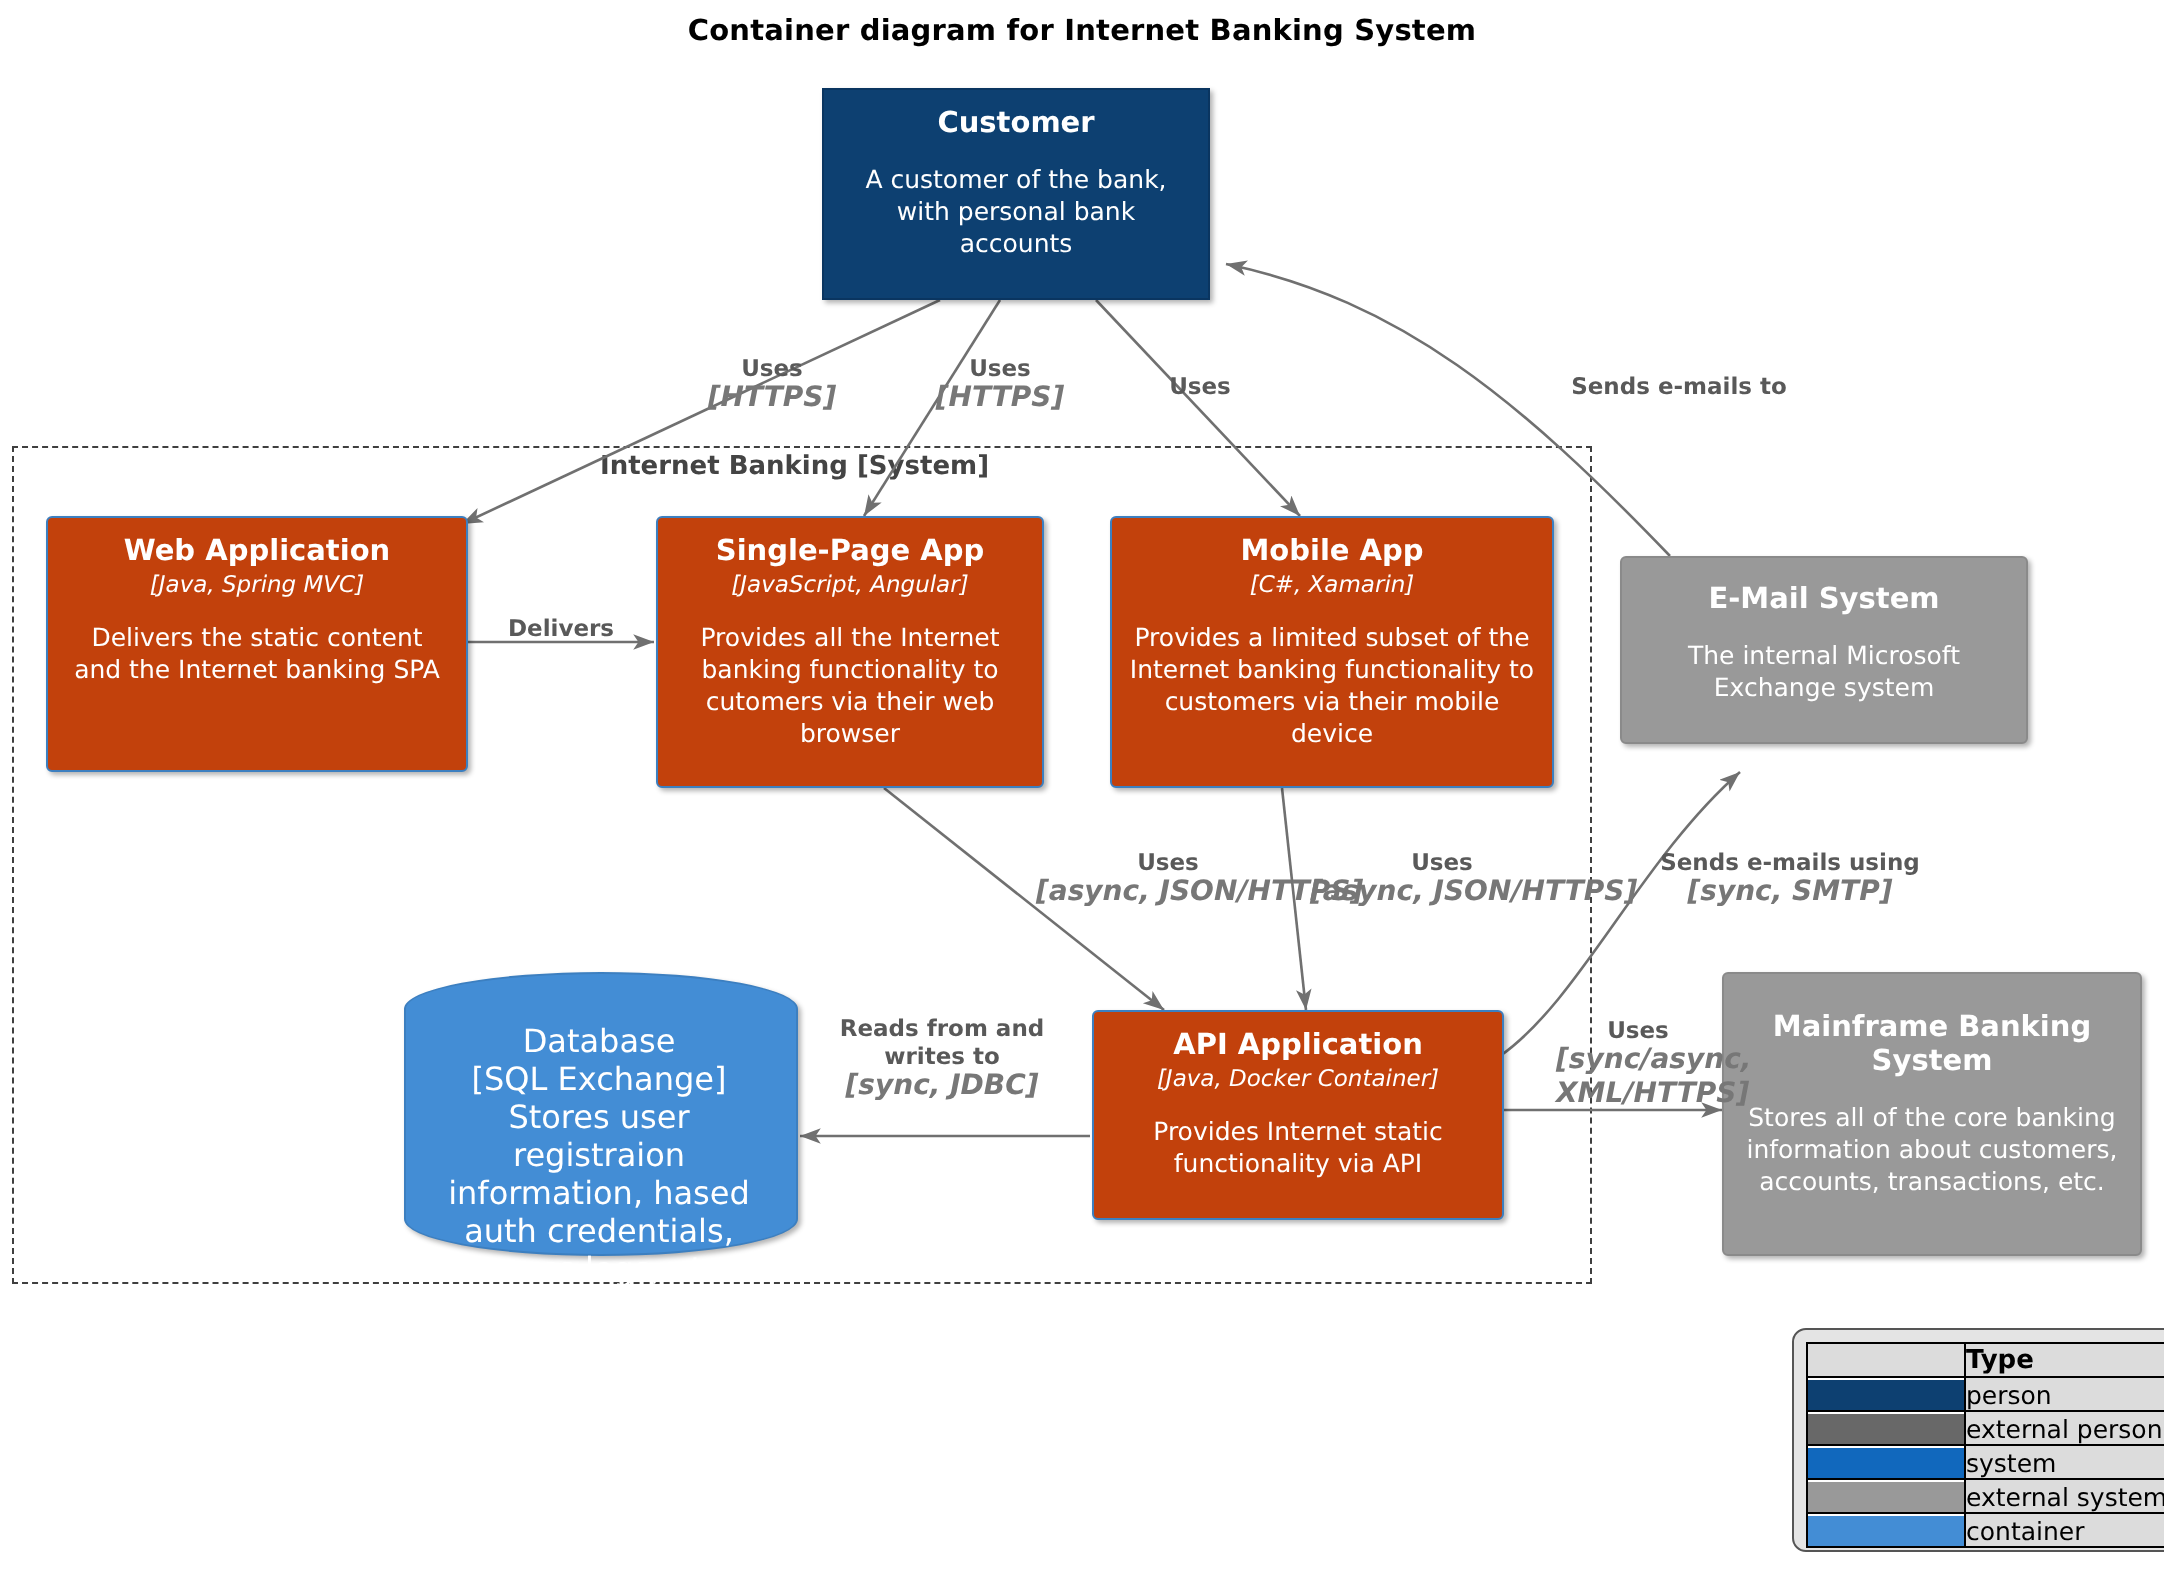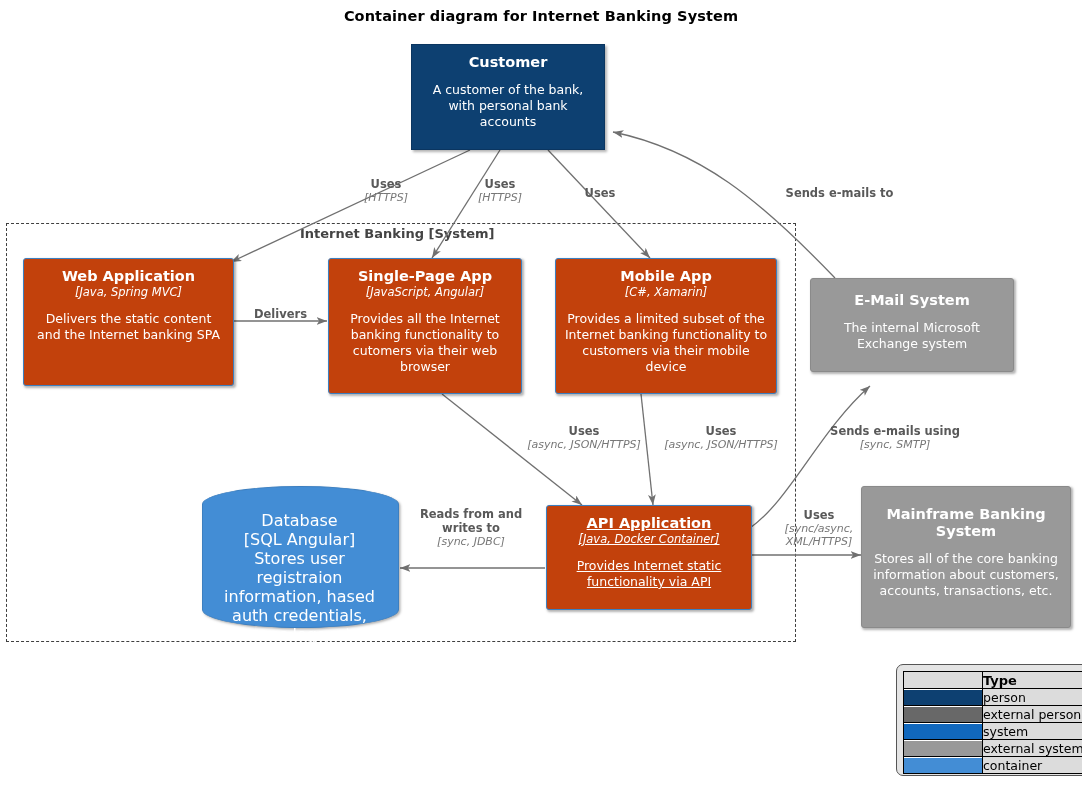--- a/index.html
+++ b/index.html
@@ -126,24 +126,25 @@
     line-height: 1.22;
     white-space: nowrap;
   }
   .edge-label .el-main {
     font-size: 11.5px;
     font-weight: bold;
     color: #595959;
     display: block;
   }
   .edge-label .el-tech {
-    font-size: 11px;
+    font-size: 14px;
     font-style: italic;
     color: #777777;
     display: block;
+    font-weight: bold;
   }
 
   
   .legend {
     position: absolute;
     background: #e4e4e4;
     border: 1.5px solid #555555;
     border-radius: 7px;
     padding: 6px;
     box-sizing: border-box;
@@ -249,26 +250,26 @@
 
   <div class="node type-external-sys" style="left:810px; top:278px; width:204px; height:94px; padding-top:13px;">
     <div class="n-title">E-Mail System</div>
     <div class="n-desc">The internal Microsoft Exchange system</div>
   </div>
 
   <div class="node-db" style="left:202px; top:486px; width:195px; height:140px;padding-left:20px;">
     <div class="db-body"></div>
     <div class="db-content">
       <div class="n-title">Database</div>
-      <div class="n-tech">[SQL Angular]</div>
+      <div class="n-tech">[SQL Exchange]</div>
       <div class="n-desc">Stores user registraion information, hased auth credentials, access logs, etc.</div>
     </div>
   </div>
 
-  <div class="node type-container" style="left:546px; top:505px; width:206px; height:105px;text-decoration:underline;">
+  <div class="node type-container" style="left:546px; top:505px; width:206px; height:105px;">
     <div class="n-title">API Application</div>
     <div class="n-tech">[Java, Docker Container]</div>
     <div class="n-desc">Provides Internet static functionality via API</div>
   </div>
 
   <div class="node type-external-sys" style="left:861px; top:486px; width:210px; height:142px; padding-top:19px;">
     <div class="n-title">Mainframe Banking System</div>
     <div class="n-desc">Stores all of the core banking information about customers, accounts, transactions, etc.</div>
   </div>
 

